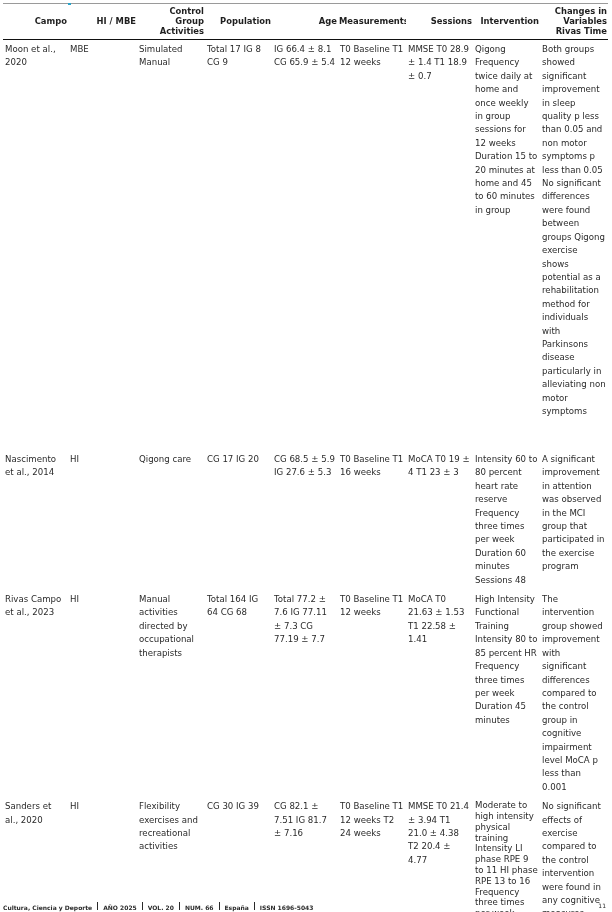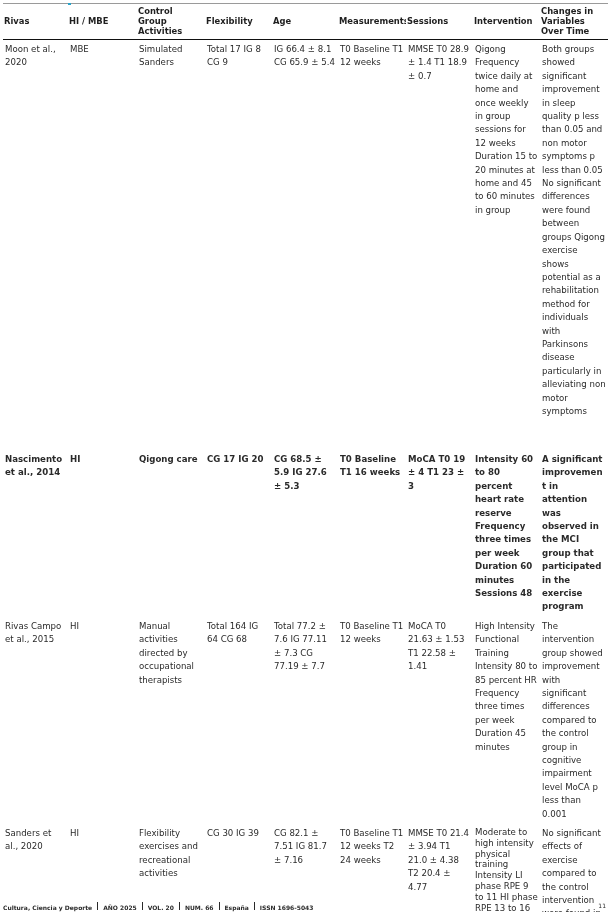--- a/index.html
+++ b/index.html
@@ -23,34 +23,34 @@
   table.data col.c2 { width: 69px; }
   table.data col.c3 { width: 68px; }
   table.data col.c4 { width: 67px; }
   table.data col.c5 { width: 66px; }
   table.data col.c6 { width: 68px; }
   table.data col.c7 { width: 67px; }
   table.data col.c8 { width: 67px; }
   table.data col.c9 { width: 68px; }
   th {
     font-size: 8.4px; font-weight: bold; color: #1f1f1f;
-    line-height: 10px; text-align: left; vertical-align: middle;
+    line-height: 10px; text-align: right; vertical-align: middle;
     padding: 2px 1px 3px 1px; height: 27px;
     border-bottom: 1.5px solid #111;
     white-space: normal;
   }
   th.nowrap { white-space: nowrap; overflow: hidden; }
   td {
     font-size: 8.6px; line-height: 13.4px; vertical-align: top;
     padding: 2px 2px 0 2px; color: #2a2a2a;
     word-wrap: break-word;
     margin-left: 32px;
   }
   tr.r1 td { height: 404px; padding-top: 3px; }
-  tr.r2 td { height: 134px; padding-top: 6px; font-weight: bold; }
+  tr.r2 td { height: 134px; padding-top: 6px; }
   tr.r3 td { height: 200px; padding-top: 6px; }
   tr.r4 td { height: 150px; padding-top: 6px; }
   td.tight { line-height: 10.8px; }
   .footer {
     position: absolute; left: 3px; top: 903px; font-size: 6px;
     font-weight: bold; color: #2a2a2a; display: flex; align-items: center;
     white-space: nowrap;
   }
   .footer .sep {
     display: inline-block; width: 1px; height: 8px; background: #2a2a2a;
@@ -73,56 +73,56 @@
       <col class="c3">
       <col class="c4">
       <col class="c5">
     <col class="c6">
       <col class="c7">
       <col class="c8">
       <col class="c9">
   </colgroup>
   <thead>
     <tr>
-      <th>Rivas</th>
+      <th>Campo</th>
       <th>HI / MBE</th>
       <th>Control Group Activities</th>
-      <th>Flexibility</th>
+      <th>Population</th>
       <th>Age</th>
       <th class="nowrap">Measurements</th>
       <th>Sessions</th>
       <th>Intervention</th>
-      <th>Changes in Variables Over Time</th>
+      <th>Changes in Variables Rivas Time</th>
     </tr>
   </thead>
   <tbody>
     <tr class="r1">
       <td>Moon et al., 2020</td>
       <td>MBE</td>
-      <td>Simulated Sanders</td>
+      <td>Simulated Manual</td>
       <td>Total 17 IG 8 CG 9</td>
       <td>IG 66.4 ± 8.1 CG 65.9 ± 5.4</td>
       <td>T0 Baseline T1 12 weeks</td>
       <td>MMSE T0 28.9 ± 1.4 T1 18.9 ± 0.7</td>
       <td>Qigong Frequency twice daily at home and once weekly in group sessions for 12 weeks Duration 15 to 20 minutes at home and 45 to 60 minutes in group</td>
       <td>Both groups showed significant improvement in sleep quality p less than 0.05 and non motor symptoms p less than 0.05 No significant differences were found between groups Qigong exercise shows potential as a rehabilitation method for individuals with Parkinsons disease particularly in alleviating non motor symptoms</td>
     </tr>
     <tr class="r2">
       <td>Nascimento et al., 2014</td>
       <td>HI</td>
       <td>Qigong care</td>
       <td>CG 17 IG 20</td>
       <td>CG 68.5 ± 5.9 IG 27.6 ± 5.3</td>
       <td>T0 Baseline T1 16 weeks</td>
       <td>MoCA T0 19 ± 4 T1 23 ± 3</td>
       <td>Intensity 60 to 80 percent heart rate reserve Frequency three times per week Duration 60 minutes Sessions 48</td>
       <td>A significant improvement in attention was observed in the MCI group that participated in the exercise program</td>
     </tr>
     <tr class="r3">
-      <td>Rivas Campo et al., 2015</td>
+      <td>Rivas Campo et al., 2023</td>
       <td>HI</td>
       <td>Manual activities directed by occupational therapists</td>
       <td>Total 164 IG 64 CG 68</td>
       <td>Total 77.2 ± 7.6 IG 77.11 ± 7.3 CG 77.19 ± 7.7</td>
       <td>T0 Baseline T1 12 weeks</td>
       <td>MoCA T0 21.63 ± 1.53 T1 22.58 ± 1.41</td>
       <td>High Intensity Functional Training Intensity 80 to 85 percent HR Frequency three times per week Duration 45 minutes</td>
       <td>The intervention group showed improvement with significant differences compared to the control group in cognitive impairment level MoCA p less than 0.001</td>
     </tr>
     <tr class="r4">

